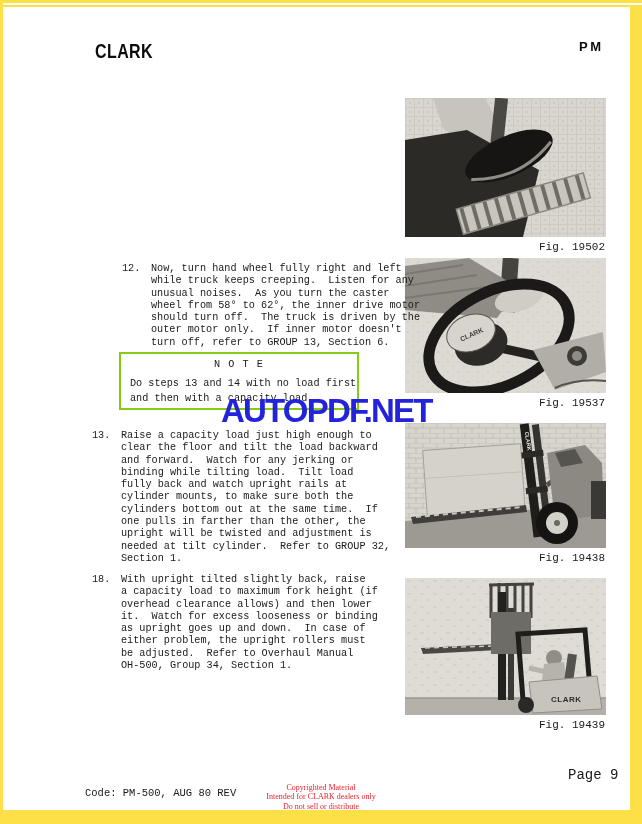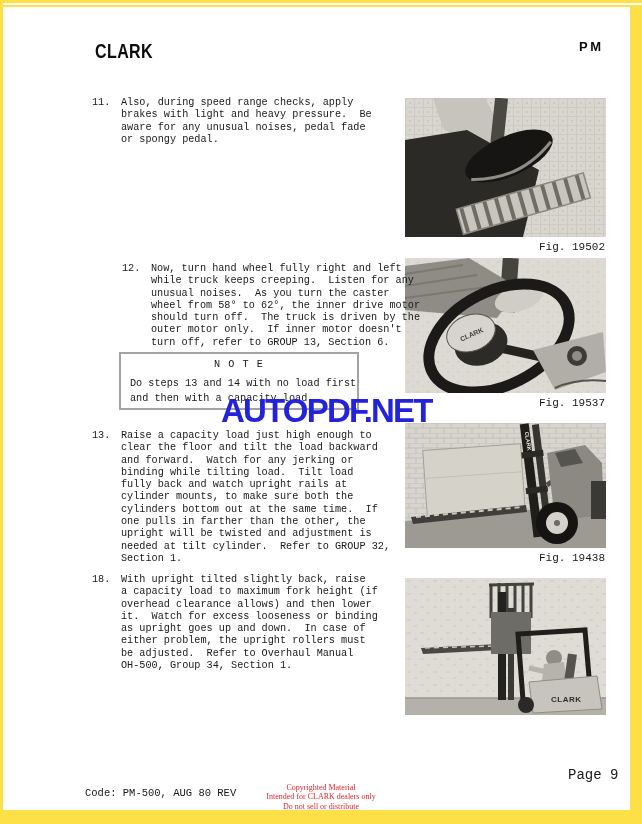--- a/index.html
+++ b/index.html
@@ -32,21 +32,21 @@
   .item-num { width:29px; font-size:10.2px; line-height:12.3px; }
   .item-text { white-space:pre; font-size:10.2px; line-height:12.3px; }
   #item-11 { left:92px; top:97px;  }
   #item-12 { left:92px; top:263px;margin-left:30px; }
   #item-13 { left:92px; top:430px; }
   #item-14 { left:92px; top:574px; }
 
   
   .note-box {
     left:119px; top:352px; width:240px; height:58px; z-index:2;
-    border:2px solid #a3a3a3; box-sizing:border-box; background:#ffffff;
+    border:2px solid #84cc16; box-sizing:border-box; background:#ffffff;
   }
   .note-title { text-align:center; margin-top:5px; font-size:10.2px; letter-spacing:1px; }
   .note-body  { margin:7px 0 0 9px; white-space:pre; font-size:10.2px; line-height:14.5px; }
 
   
   .watermark {
     left:221px; top:394px; z-index:6;
     font-family:"Liberation Sans", sans-serif; font-weight:700;
     font-size:33px; line-height:1; letter-spacing:-1.8px;
     color:#2323dc;
@@ -75,27 +75,20 @@
 </head>
 <body>
 
 <div id="screen">
   <div class="page"></div>
   <div class="top-hairline"></div>
 
   <div class="abs brand">CLARK</div>
   <div class="abs doc-code">PM</div>
 
-  <div class="abs item" id="item-11">
-    <div class="item-num">11.</div>
-    <div class="item-text">Also, during speed range checks, apply
-brakes with light and heavy pressure.  Be
-aware for any unusual noises, pedal fade
-or spongy pedal.</div>
-  </div>
   <div class="abs item" id="item-12">
     <div class="item-num">12.</div>
     <div class="item-text">Now, turn hand wheel fully right and left
 while truck keeps creeping.  Listen for any
 unusual noises.  As you turn the caster
 wheel from 58° to 62°, the inner drive motor
 should turn off.  The truck is driven by the
 outer motor only.  If inner motor doesn't
 turn off, refer to GROUP 13, Section 6.</div>
   </div>
@@ -258,20 +251,21 @@
         <circle cx="149" cy="80" r="8" fill="#8f8d86"></circle>
         <polygon points="139,86 159,84 162,108 136,110" fill="#b5b3ab"></polygon>
         <line x1="142" y1="94" x2="124" y2="90" stroke="#b5b3ab" stroke-width="5"></line>
         <line x1="138" y1="108" x2="126" y2="116" stroke="#8f8d86" stroke-width="6"></line>
         <rect x="161" y="76" width="9" height="28" fill="#55534d" transform="rotate(8 165 90)"></rect>
         <polygon points="124,104 192,98 197,131 128,135" fill="#c6c4bc" stroke="#908e86"></polygon>
         <text x="146" y="124" font-size="8" fill="#2e2d29" letter-spacing="0.5" font-family="Liberation Sans, sans-serif" font-weight="bold">CLARK</text>
         <circle cx="121" cy="127" r="8" fill="#2a2927"></circle>
       </svg>
     </div>
+    <div class="caption">Fig. 19439</div>
   </div>
 
   <div class="abs footer-code">Code: PM-500, AUG 80 REV</div>
   <div class="abs copyright" style="color: rgb(232, 35, 46);">Copyrighted Material
 Intended for CLARK dealers only
 Do not sell or distribute</div>
   <div class="abs footer-page">Page 9</div>
 </div>
 
 </body></html>

